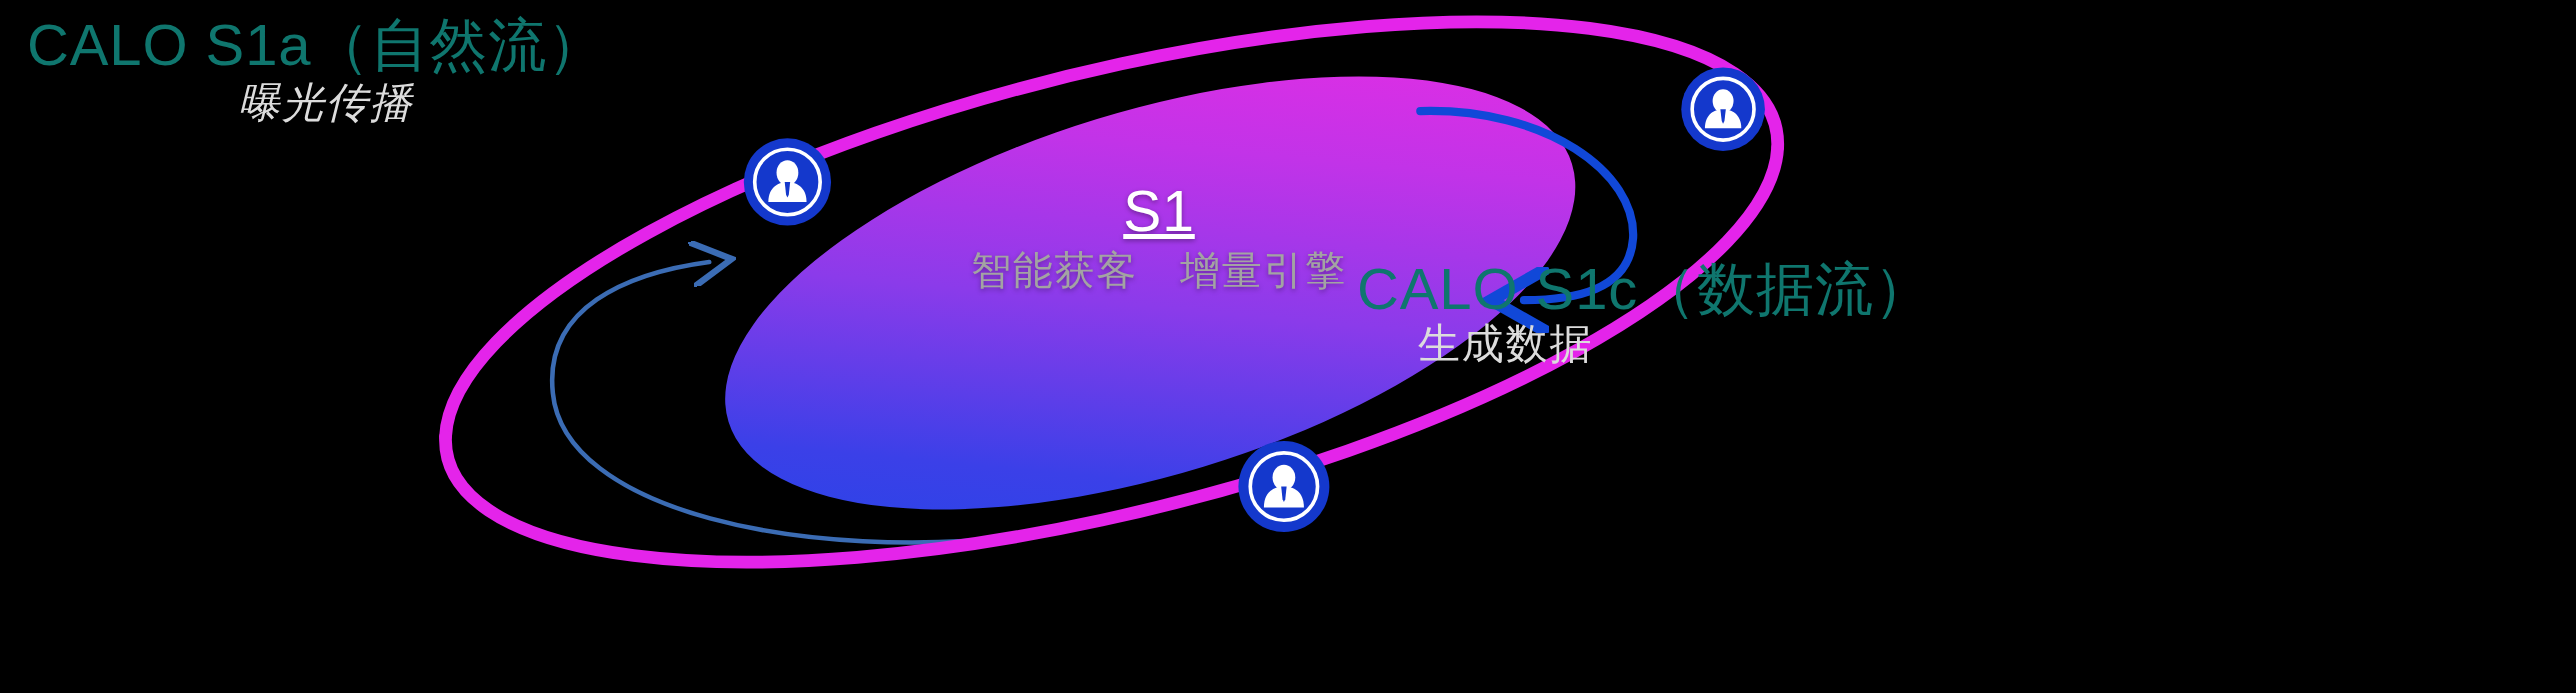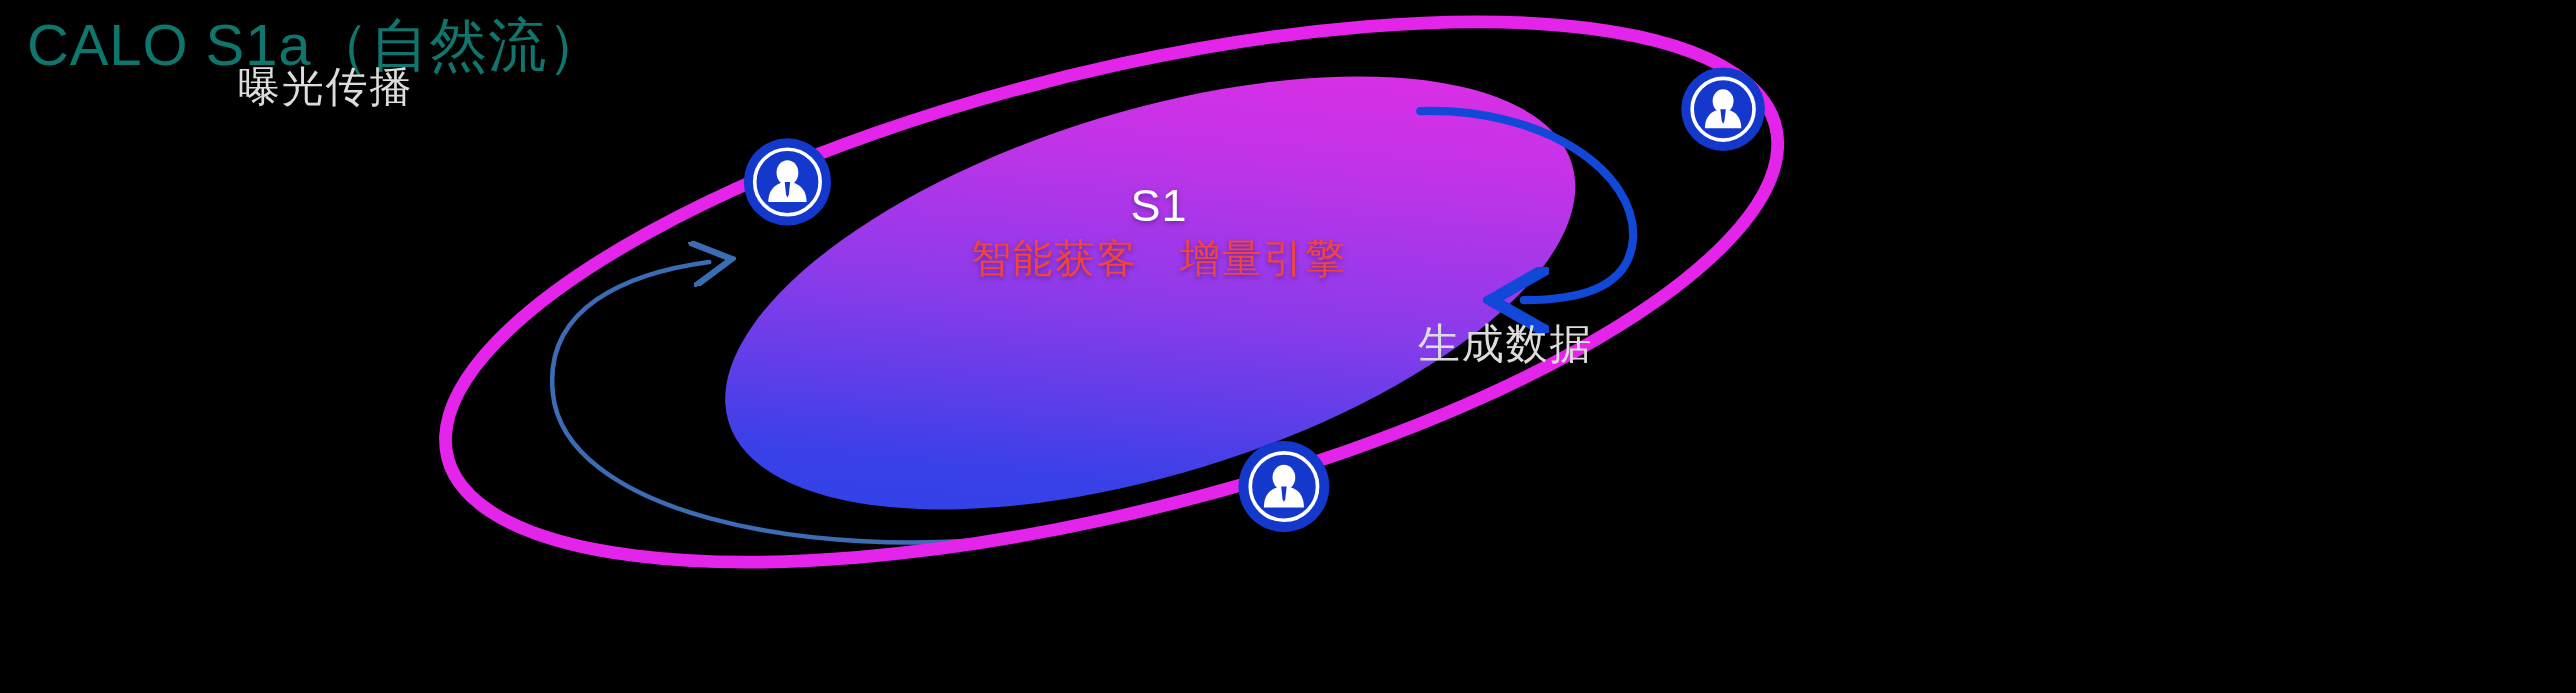--- a/index.html
+++ b/index.html
@@ -22,40 +22,40 @@
     text-align:right;
   }
   .lbl-secondary{
     color:#DCDCDC;
     font-size:42px;
     letter-spacing:1.8px;
   }
 
   
   #label-s1a-title{left:27px;  top:15.5px;}
-  #label-s1a-sub  {left:238px; top:66px;}
+  #label-s1a-sub  {left:238px; top:82px;font-style:italic;}
   #label-s1b-title{left:1819px;top:35px;}
   #label-s1b-sub  {left:1946px;top:100px;}
   #label-s1c-title{left:1357px;top:260px;}
   #label-s1c-sub  {left:1418px;top:323px;}
 
   
   #core-text{
     position:absolute;
     left:700px;top:182px;width:918px;
     text-align:center;
     pointer-events:none;
   }
   #core-title{
-    color:#FFFFFF;font-size:45px;line-height:1.05;
+    color:#FFFFFF;font-size:57px;line-height:1.05;
     text-shadow:0 1.8px 5.5px rgba(0,0,0,.35);
-    font-weight:400;letter-spacing:0.9px;
+    font-weight:400;letter-spacing:0.9px;text-decoration:underline;
   }
   #core-sub{
-    color:#ef4444;font-size:40px;line-height:1.25;margin-top:3.6px;
+    color:#a3a3a3;font-size:40px;line-height:1.25;margin-top:3.6px;
     text-shadow:0 1.8px 5.5px rgba(0,0,0,.35);
     letter-spacing:1.8px;
   }
 </style>
 </head>
 <body>
 
 <div id="stage">
 
   <svg id="diagram" viewBox="0 0 2833 763">
@@ -134,16 +134,17 @@
 
   <div id="core-text">
     <div id="core-title">S1</div>
     <div id="core-sub">智能获客　增量引擎</div>
   </div>
 
   <div class="lbl lbl-primary" id="label-s1a-title">CALO S1a（自然流）</div>
   <div class="lbl lbl-secondary" id="label-s1a-sub">曝光传播</div>
 
 
+  <div class="lbl lbl-primary" id="label-s1c-title">CALO S1c（数据流）</div>
   <div class="lbl lbl-secondary" id="label-s1c-sub">生成数据</div>
 
 </div>
 
 
 </body></html>

